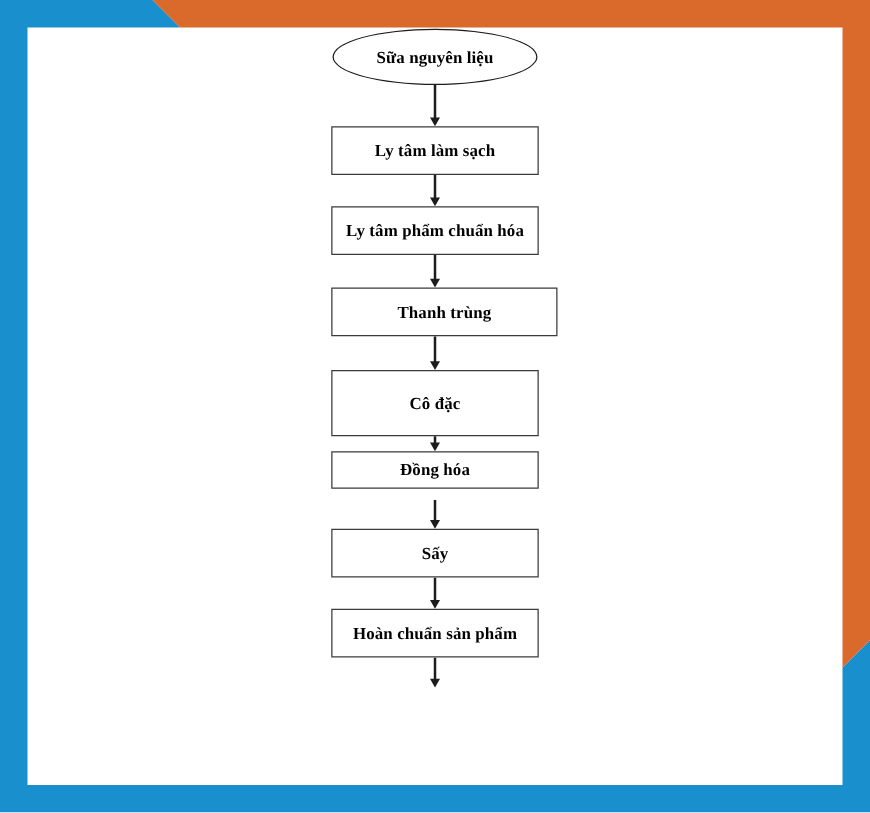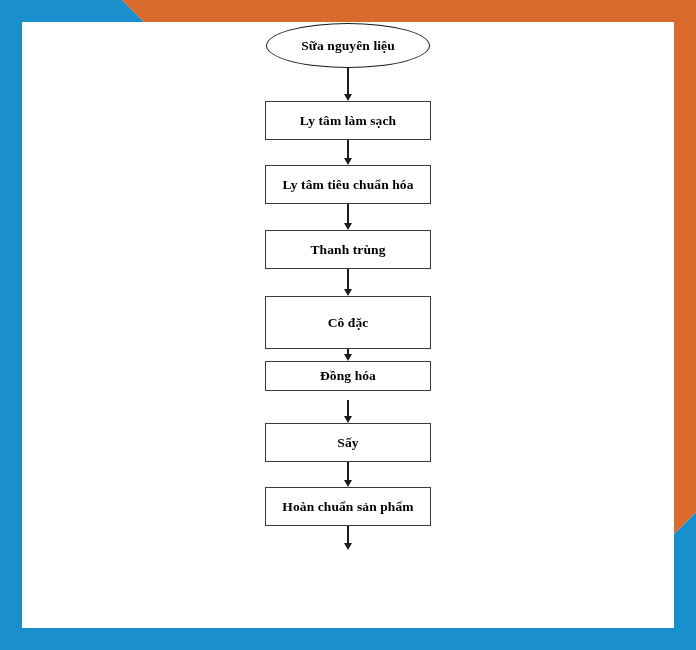--- a/index.html
+++ b/index.html
@@ -152,24 +152,24 @@
 
     <div class="node node-terminator" style="left: 266px; top: 23px; width: 164px; height: 45px;">
       <span>Sữa nguyên liệu</span>
     </div>
 
     <div class="node node-process" style="left: 265px; top: 101px; width: 166px; height: 39px;">
       <span>Ly tâm làm sạch</span>
     </div>
 
     <div class="node node-process" style="left: 265px; top: 165px; width: 166px; height: 39px;">
-      <span>Ly tâm tiêu chuẩn hóa</span>
+      <span>Ly tâm phẩm chuẩn hóa</span>
     </div>
 
-    <div class="node node-process" style="left: 265px; top: 230px; width: 166px; height: 39px;">
+    <div class="node node-process" style="left: 265px; top: 230px; width: 181px; height: 39px;">
       <span>Thanh trùng</span>
     </div>
 
     <div class="node node-process" style="left: 265px; top: 296px; width: 166px; height: 53px;">
       <span>Cô đặc</span>
     </div>
 
     <div class="node node-process" style="left: 265px; top: 361px; width: 166px; height: 30px;">
       <span>Đồng hóa</span>
     </div>

